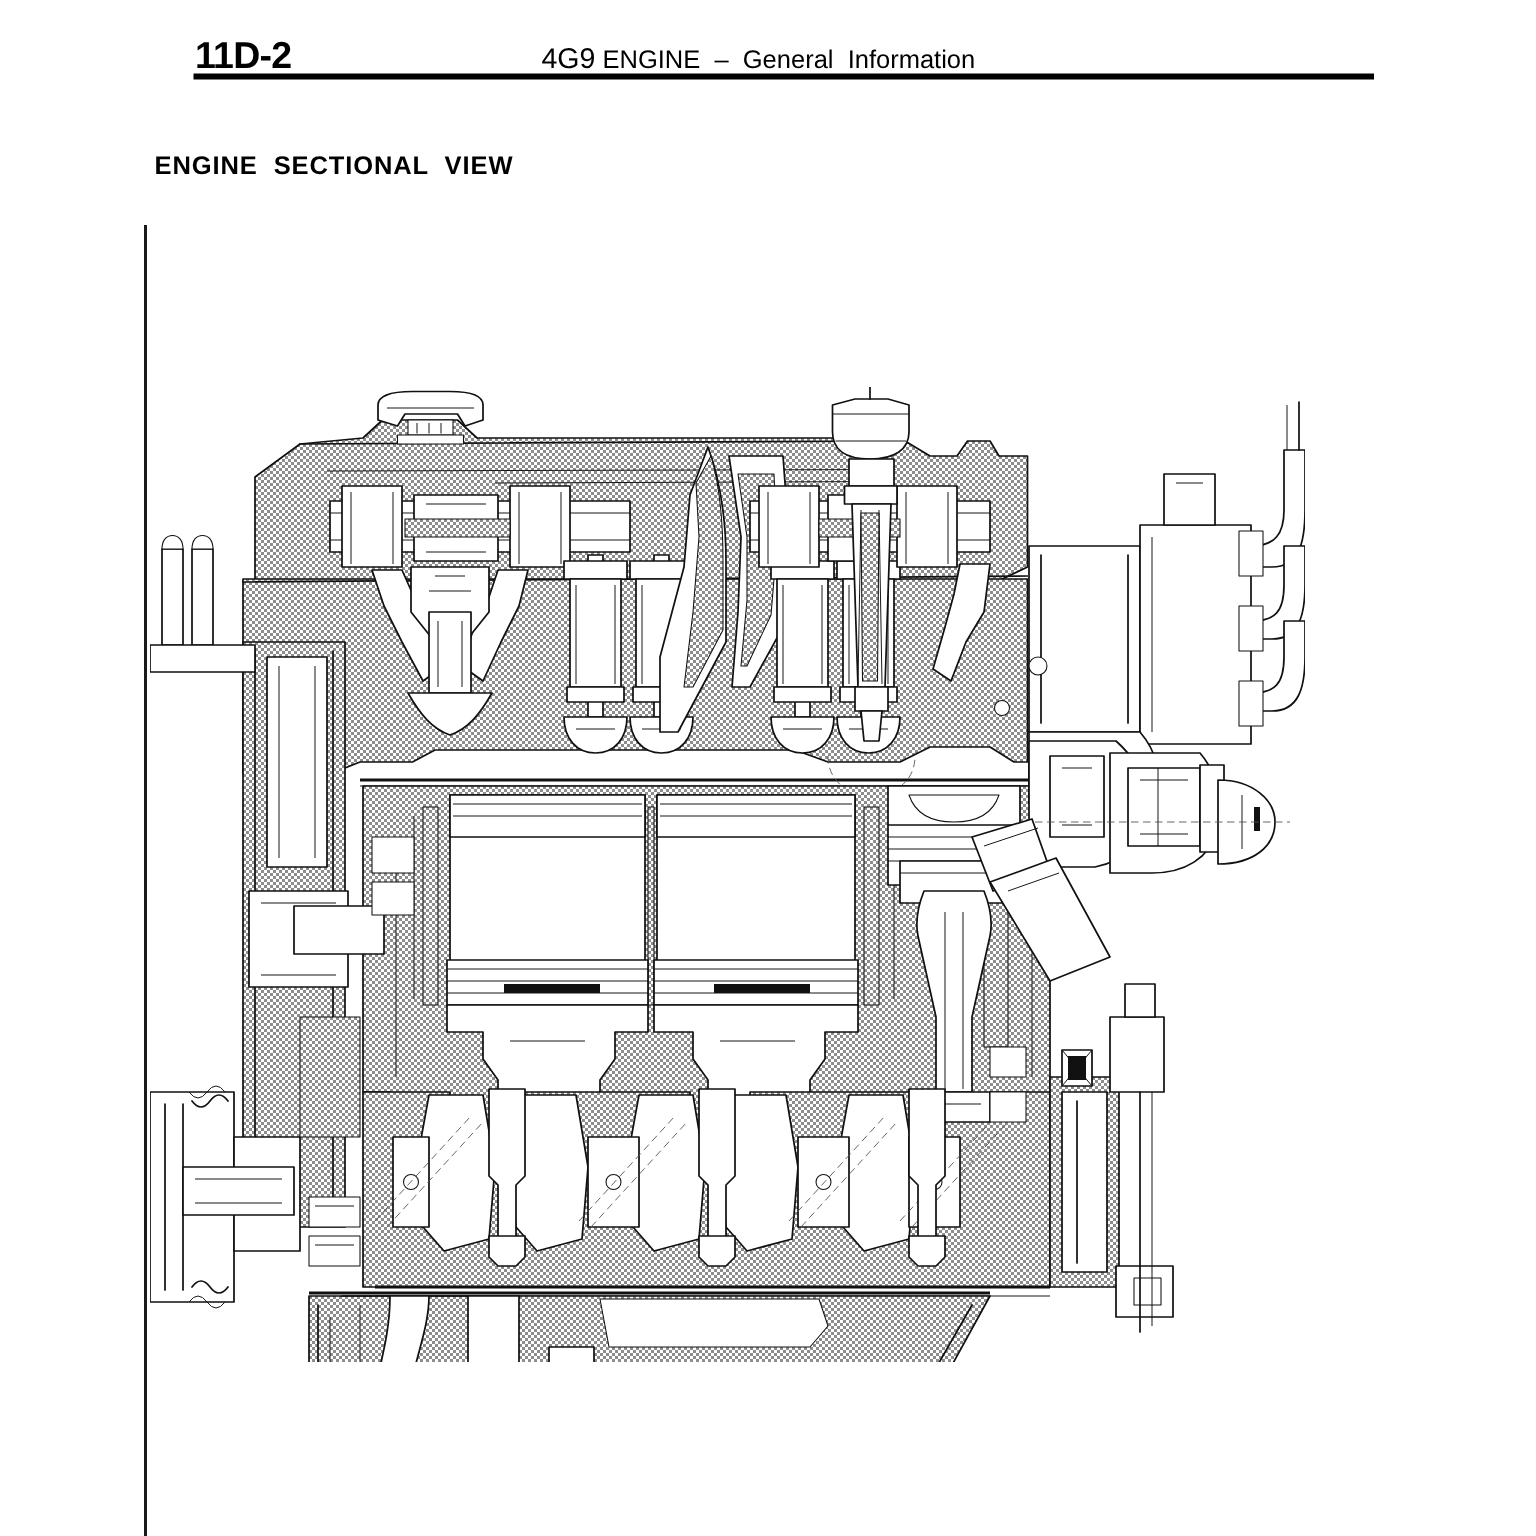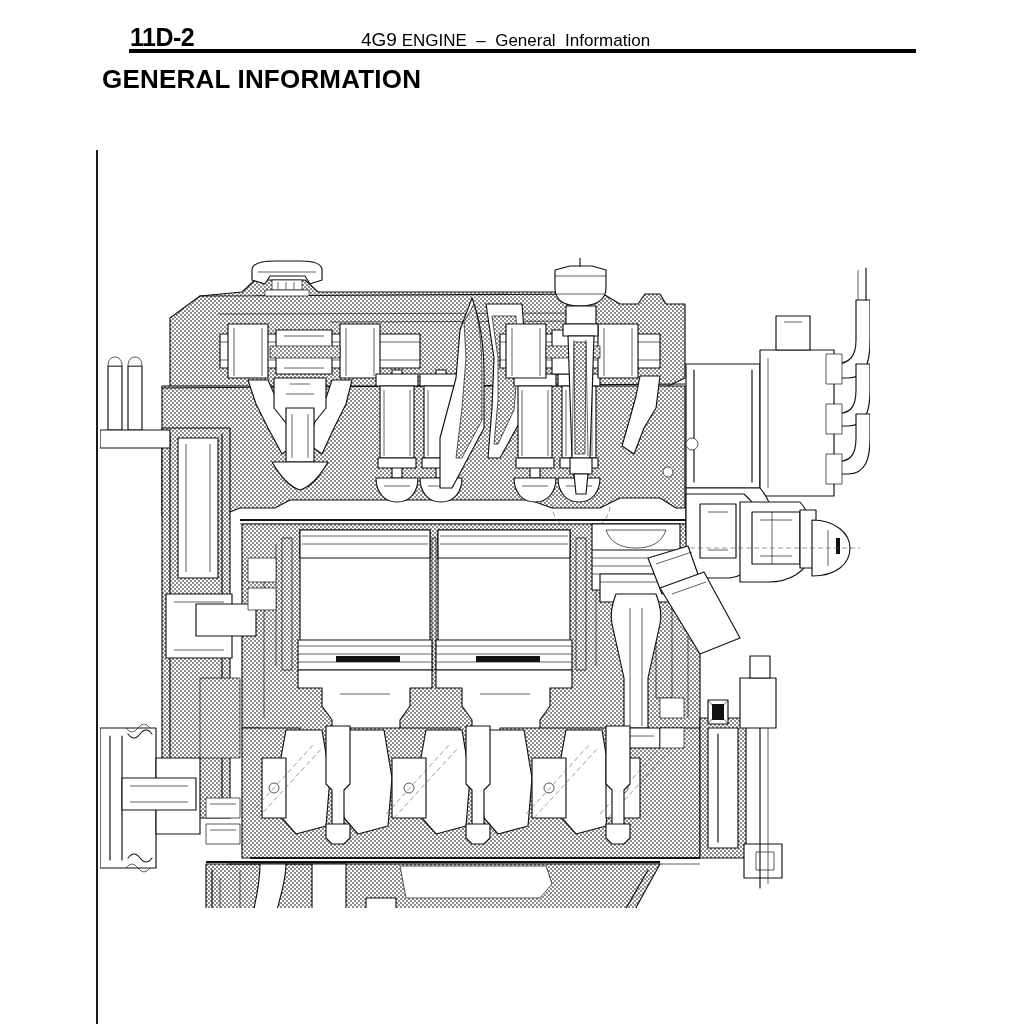--- a/index.html
+++ b/index.html
@@ -66,21 +66,21 @@
 <body>
 
 <div class="page">
 
   <div class="hdr">
     <div class="hdr-folio">11D-2</div>
     <div class="hdr-title"><span class="model">4G9</span><span> ENGINE  –  General  Information</span></div>
     <div class="hdr-rule"></div>
   </div>
 
-  <div class="h1">GENERAL INFORMATION</div>
+  <div class="h2">ENGINE  SECTIONAL  VIEW</div>
 
   <div class="margin-rule"></div>
 
   <div class="figure">
   <svg viewBox="0 0 770 650" xmlns="http://www.w3.org/2000/svg">
     <defs>
       <pattern id="hatchDot" width="4" height="4" patternUnits="userSpaceOnUse">
         <rect width="4" height="4" fill="#ffffff"></rect>
         <rect x="0" y="0" width="2" height="2" fill="#8d8d8d"></rect>
         <rect x="2" y="2" width="2" height="2" fill="#8d8d8d"></rect>

